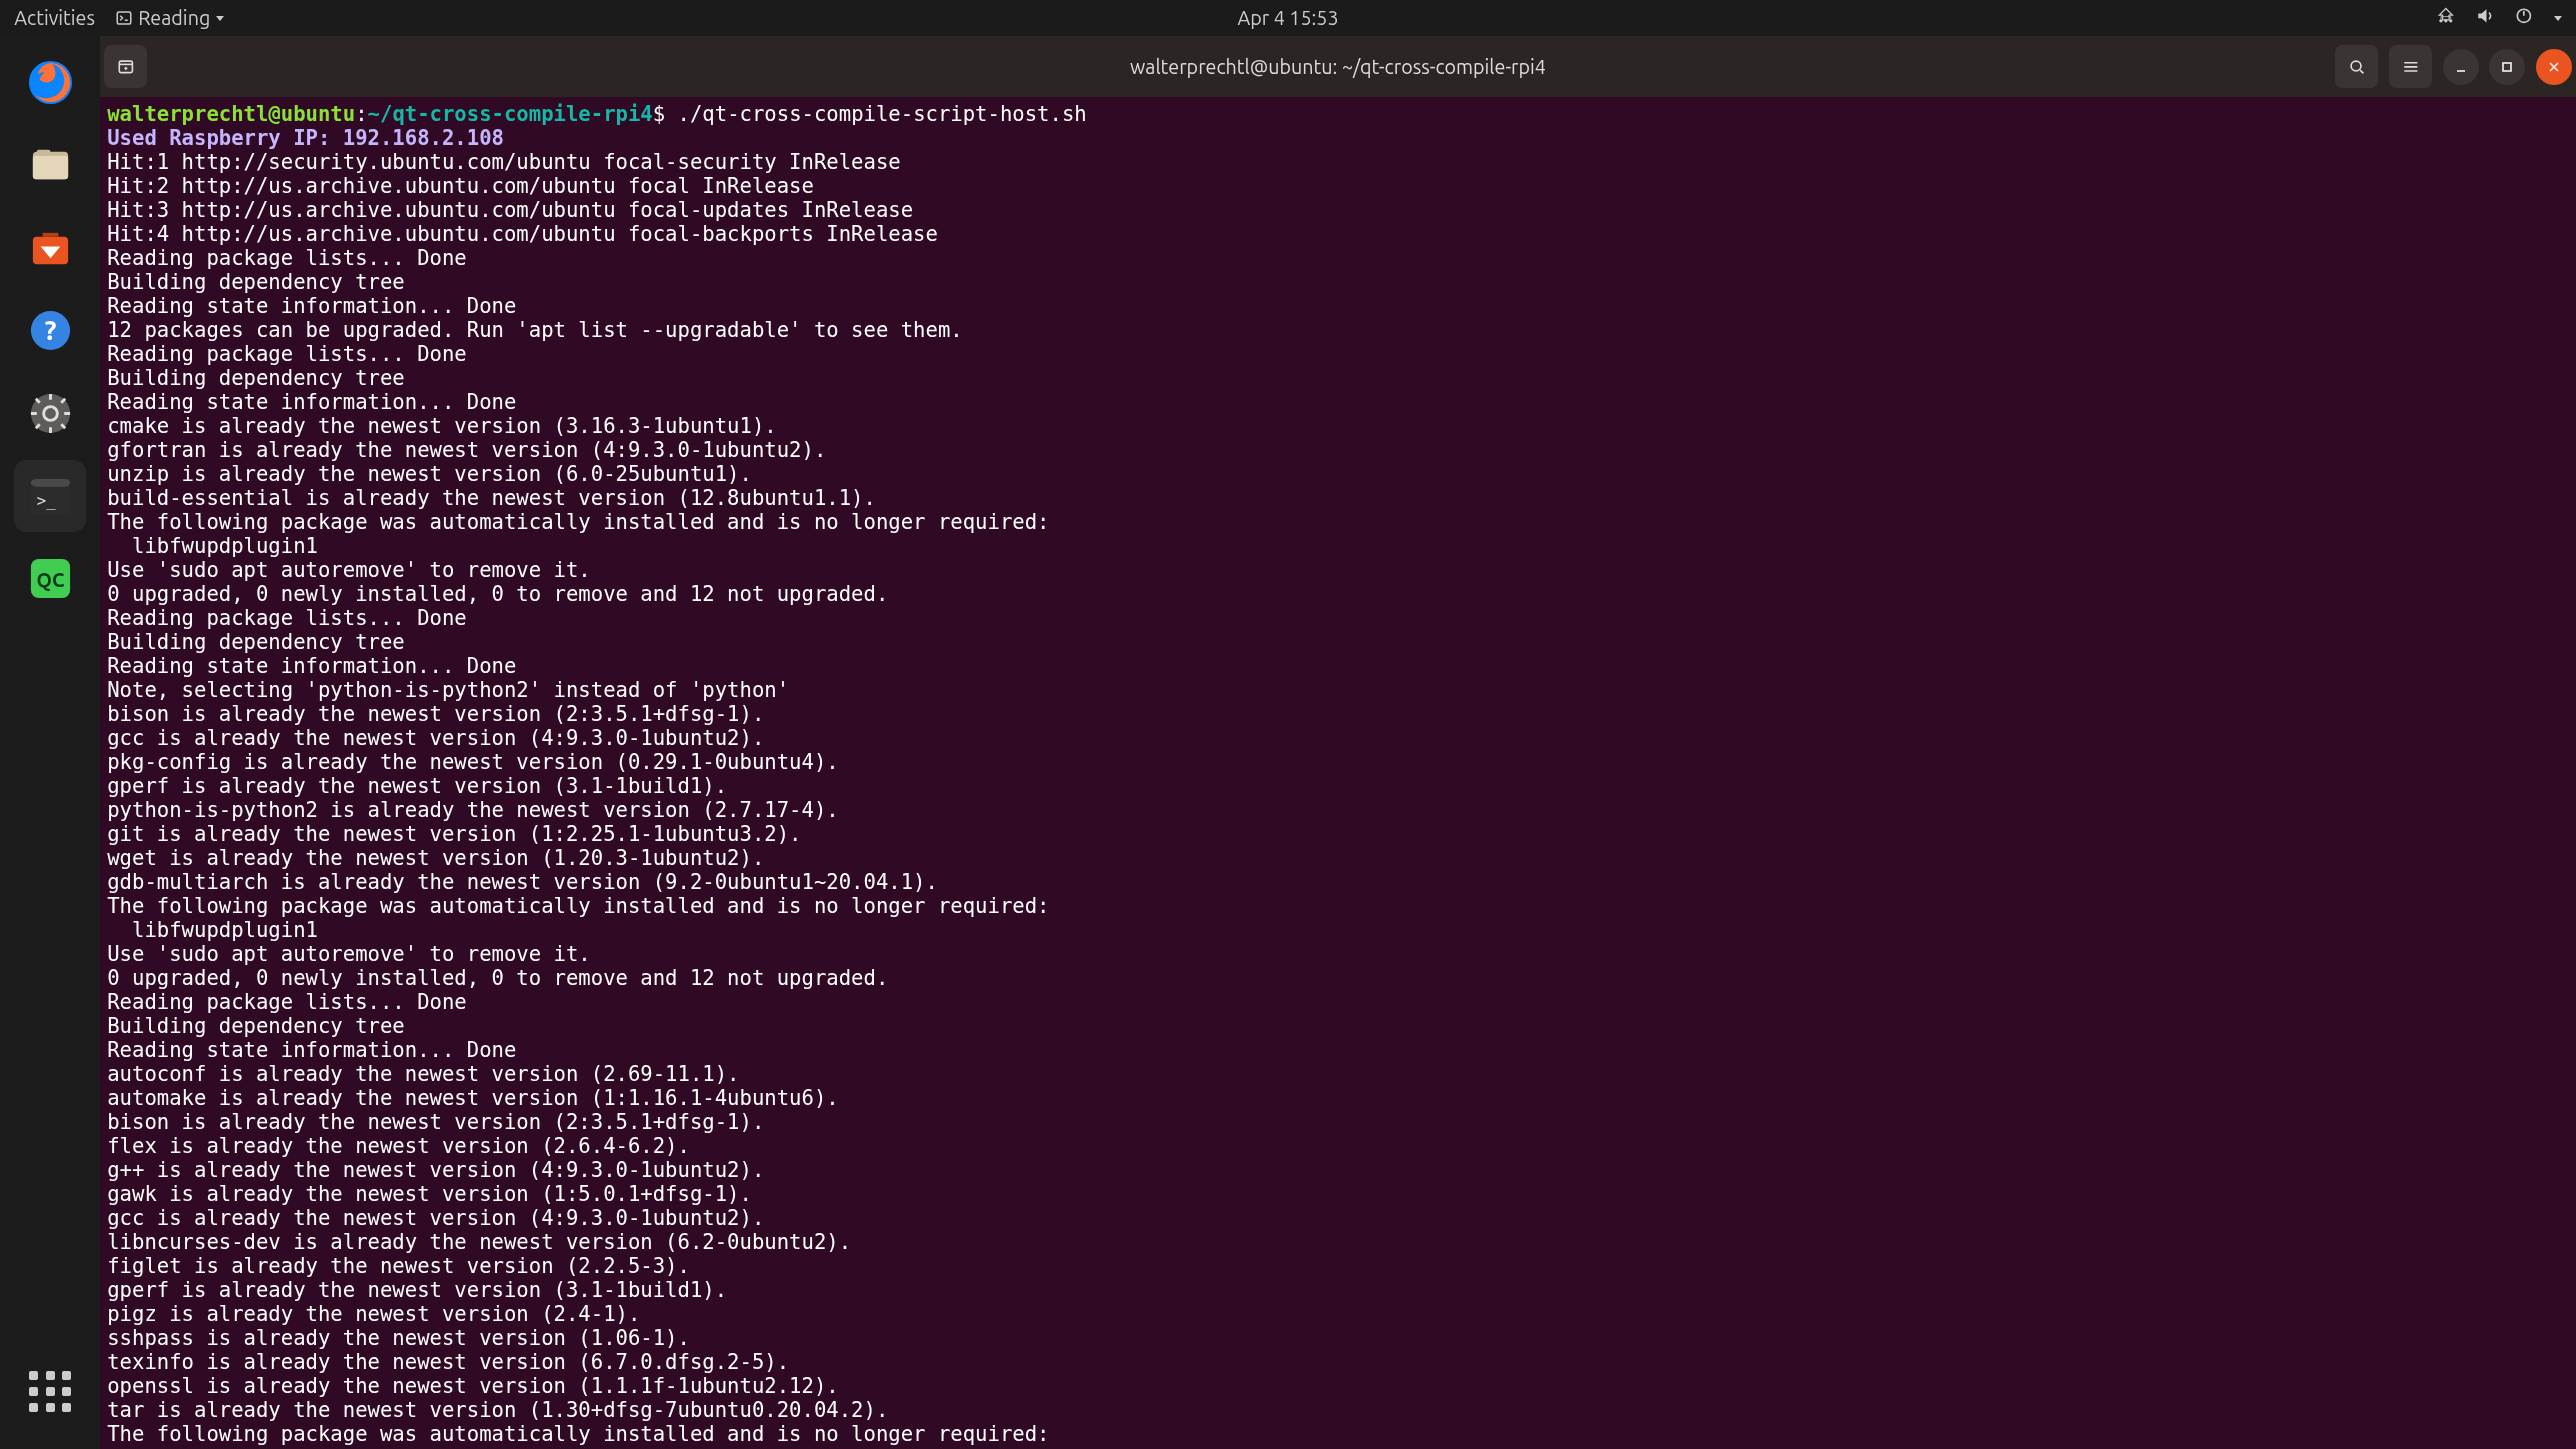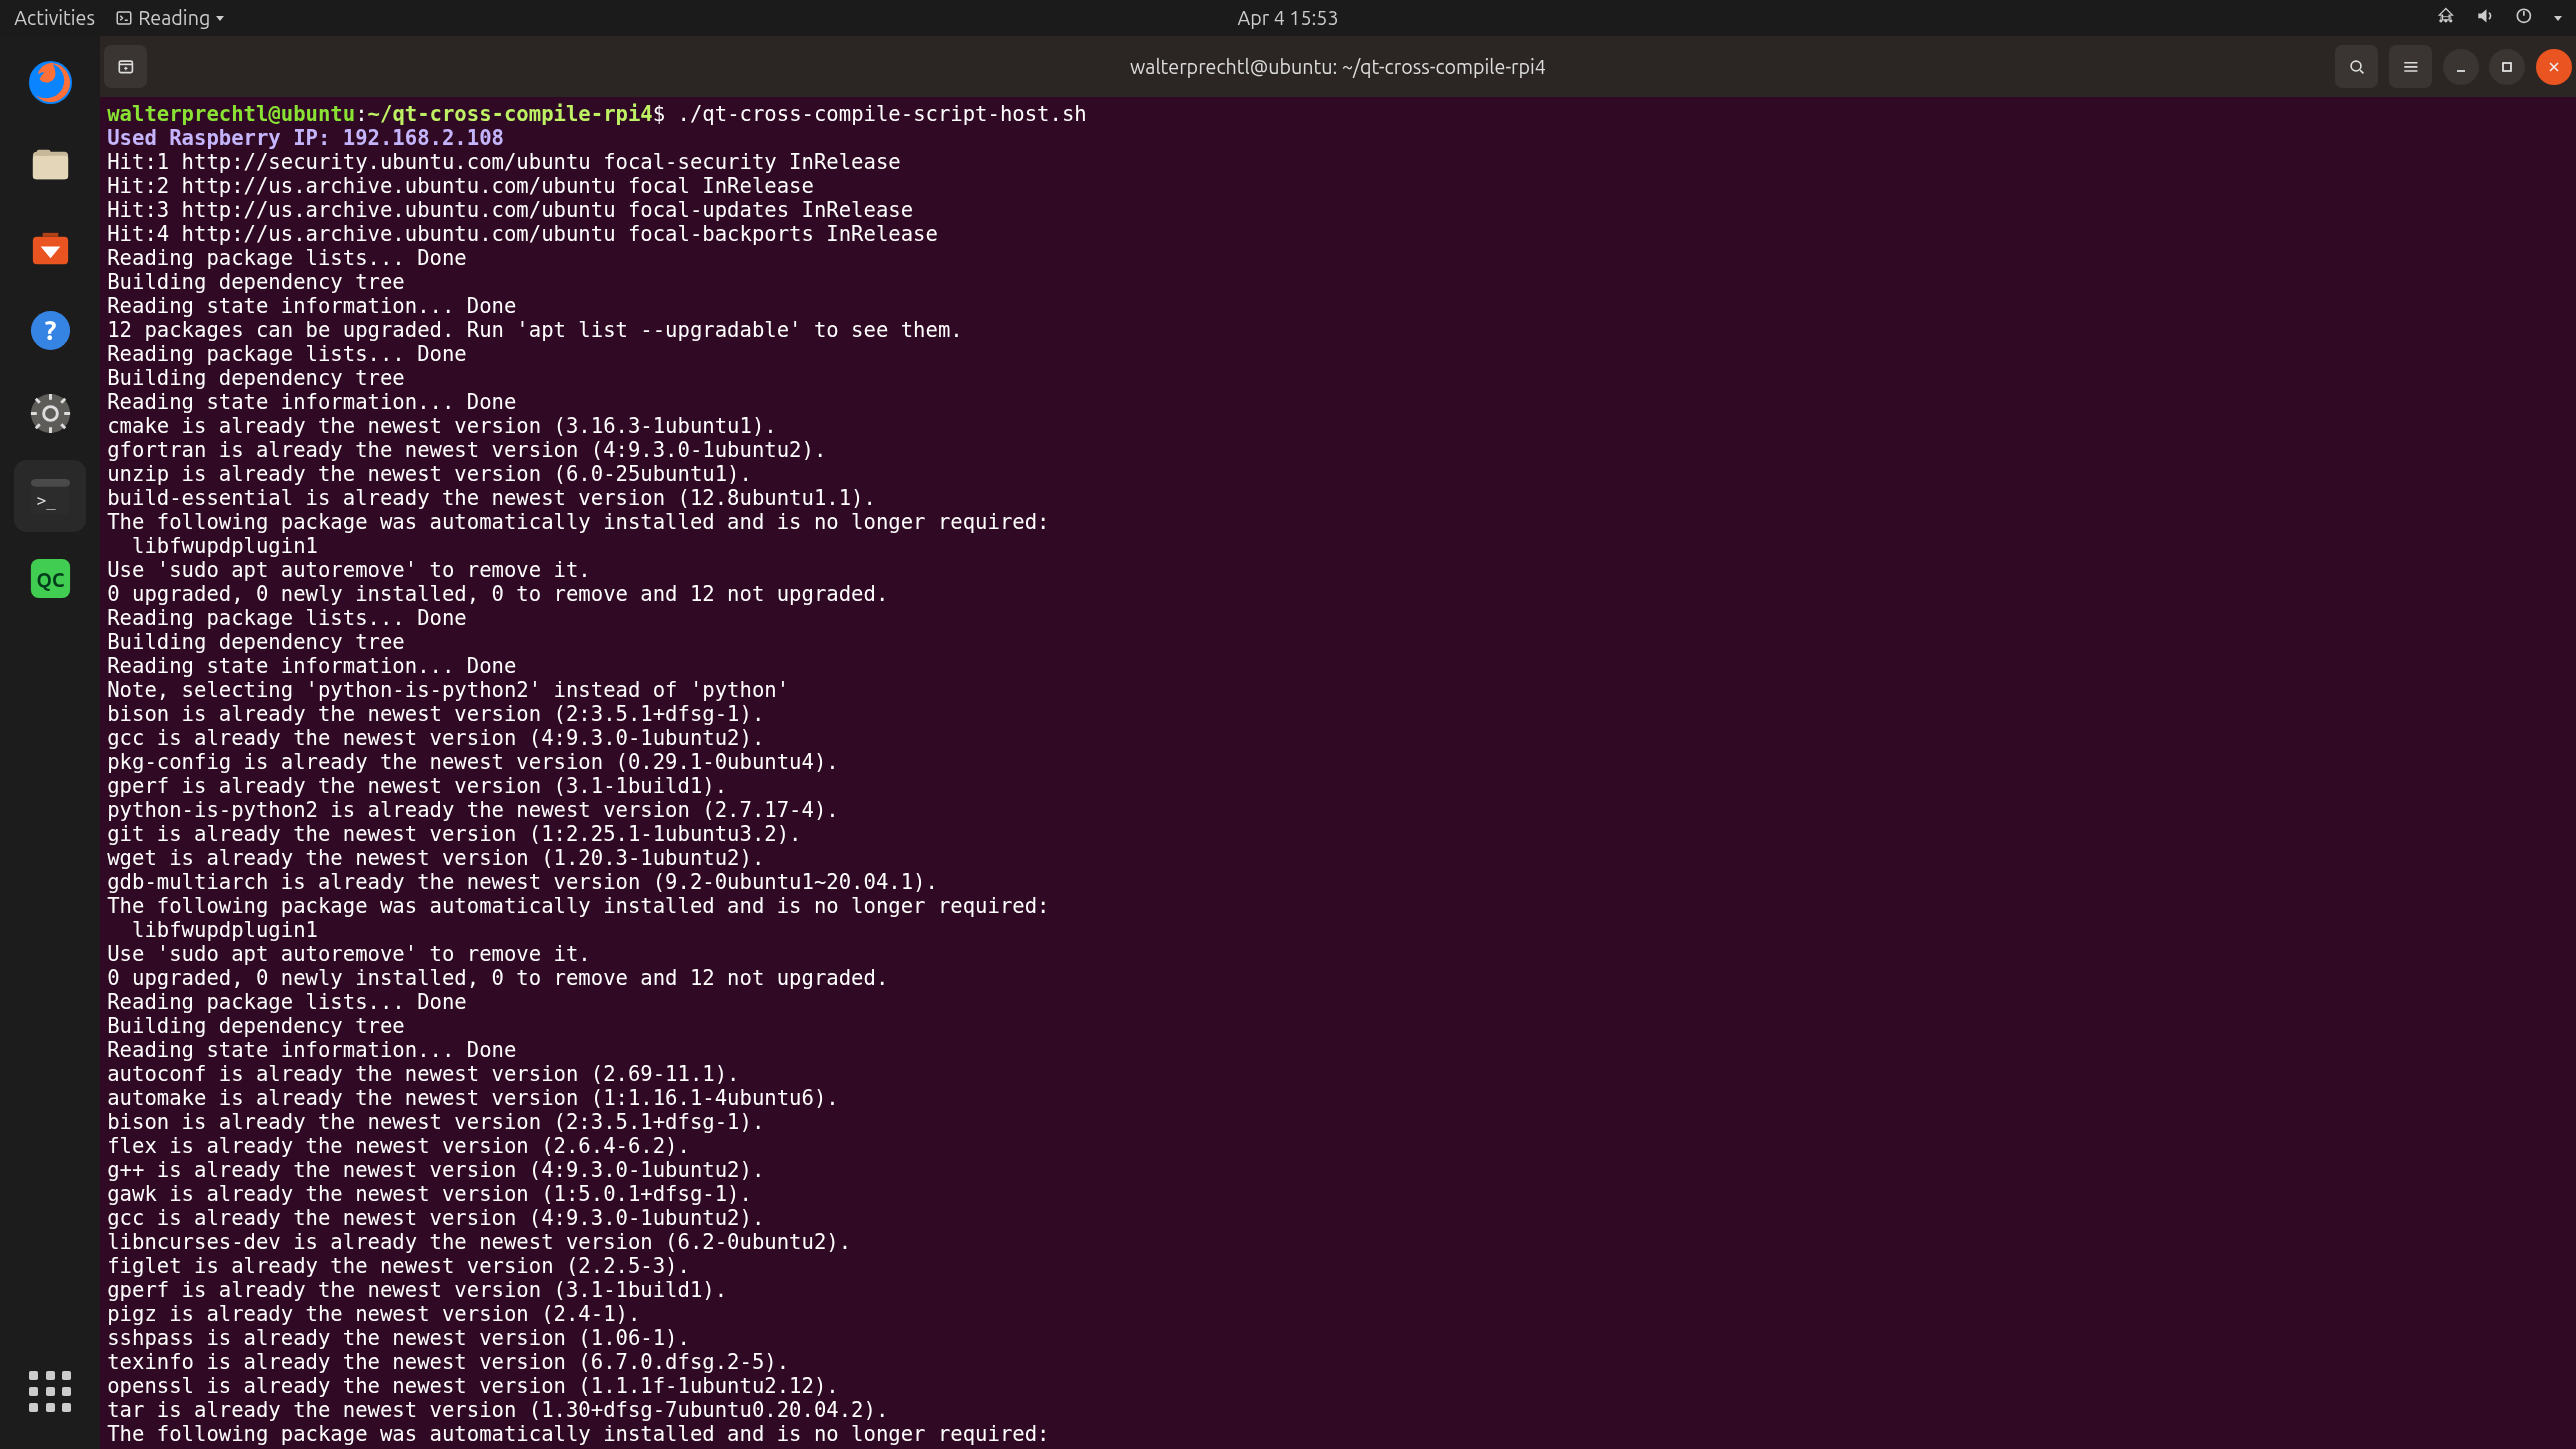--- a/index.html
+++ b/index.html
@@ -79,21 +79,21 @@
   color:#ffffff;
   font-family:"DejaVu Sans Mono","Ubuntu Mono",monospace;
   font-size:20.6px;
   line-height:24px;
   padding:5.4px 7.2px 0 7.2px;
   white-space:pre;
   overflow:hidden;
 }
 
 .term .pu { color:#8ae234; font-weight:bold;margin-top:36px; }
-.term .pp { color:#bef264; font-weight:bold; }
+.term .pp { color:#14b8a6; font-weight:bold; }
 .term .info { color:#c4b5fd;font-weight:bold; } 
 </style>
 </head>
 <body>
 
 <div class="topbar">
   <div class="left">
     <span>Activities</span>
     <span class="terminal-menu">
       <span style="display:inline-flex;">

